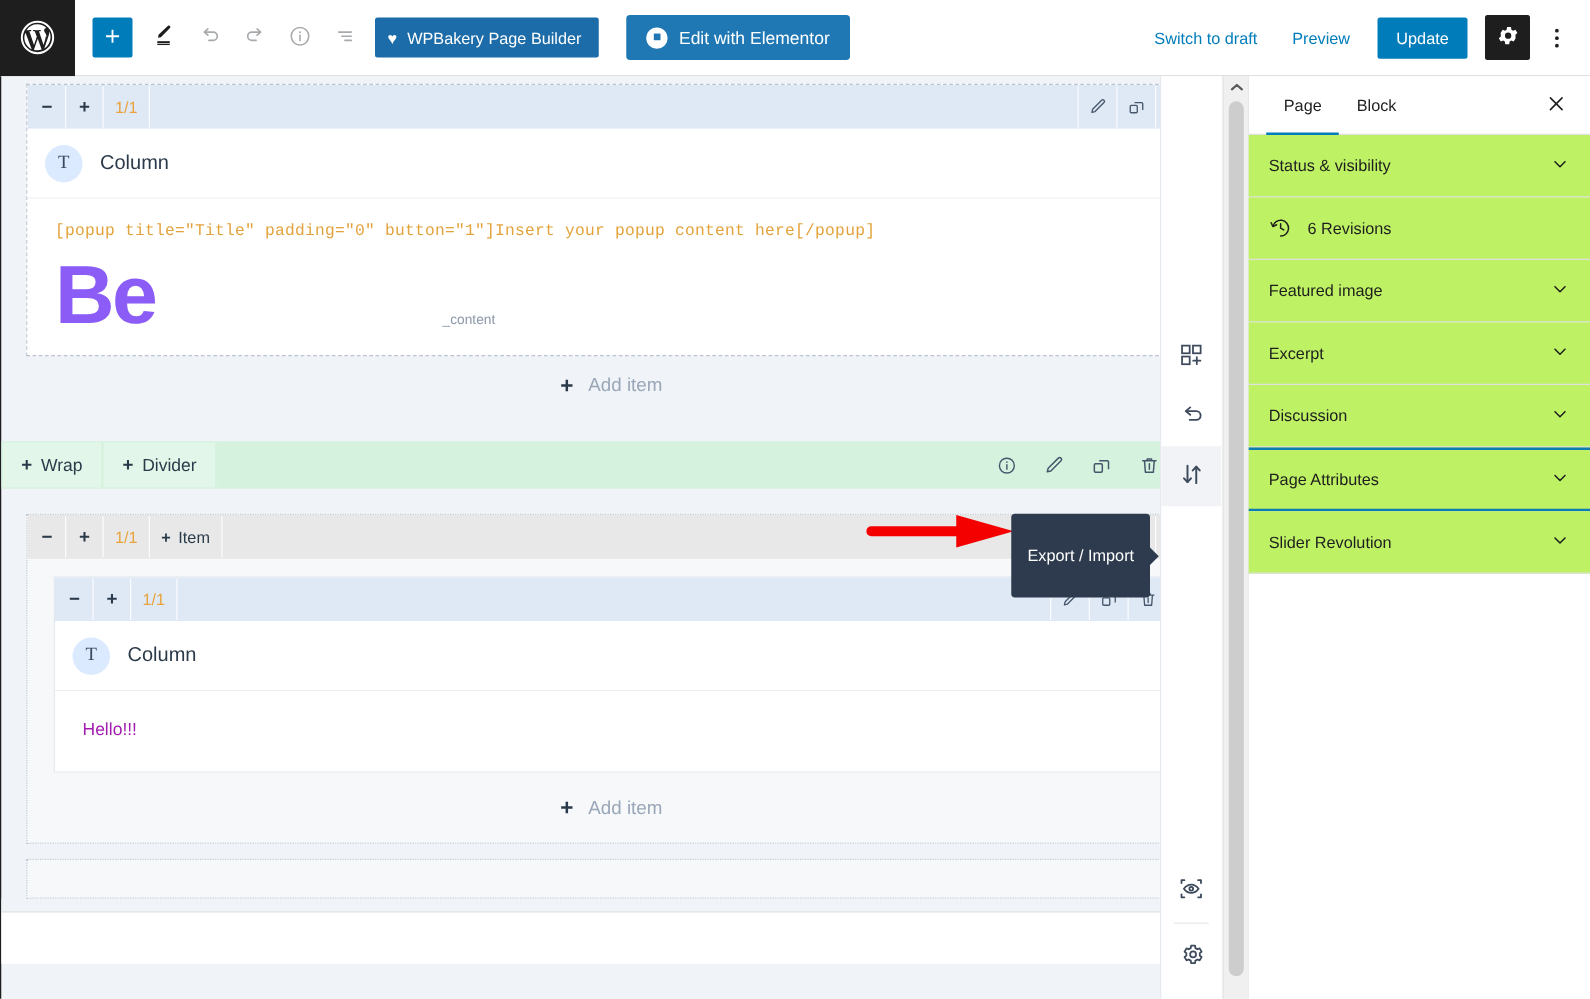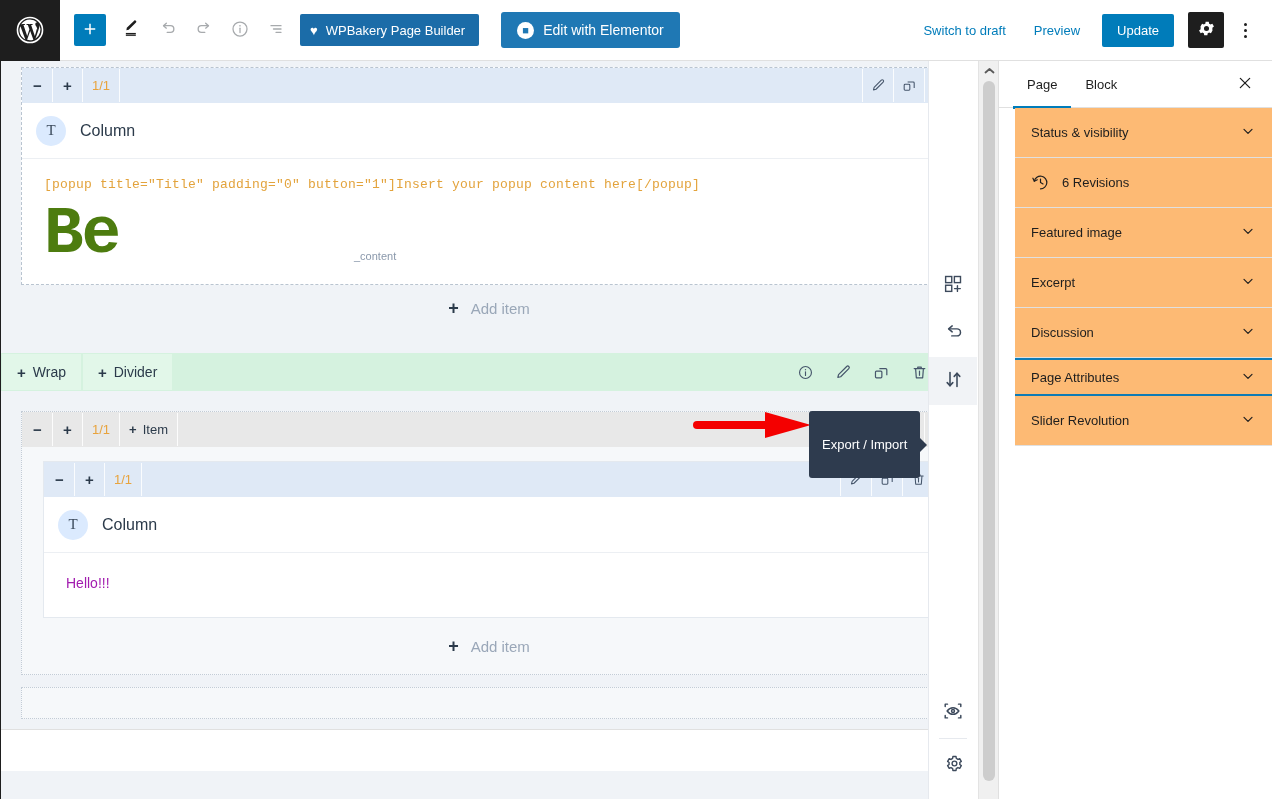--- a/index.html
+++ b/index.html
@@ -173,22 +173,22 @@
   
   .col-body {
     background: #ffffff; padding: 18px 22px 22px 22px;
   }
   .shortcode {
     font-family: "Liberation Mono", monospace;
     font-size: 13px; color: #e3a33c; letter-spacing: 0.2px;
     white-space: nowrap;
   }
   .be-logo {
-    font-family: Liberation Mono, monospace;
-    font-weight: bold; font-size: 66px; color: #4d7c0f;
+    font-family: Liberation Sans, sans-serif;
+    font-weight: bold; font-size: 66px; color: #8b5cf6;
     line-height: 1; letter-spacing: -2px; margin-top: 10px;
   }
   .content-word {
     font-size: 11px; color: #8a98ab;
     margin-top: -18px; margin-left: 310px;
   }
   .hello-text { font-size: 14px; color: #a21caf; }
 
   
   .add-item-row {
@@ -279,28 +279,27 @@
   .sb-close {
     margin-left: auto; margin-right: 10px;
     width: 34px; height: 34px; background: none; border: none;
     cursor: pointer; display: flex; align-items: center; justify-content: center;
   }
   .sb-panel {
     display: flex; align-items: center;
     height: 50px; padding: 0 16px;
     border-bottom: 1px solid #e0e0e0;
     font-size: 13px; color: #1e1e1e;
-    cursor: pointer; background: #fdba74;
+    cursor: pointer; background: #bef264;
     position: relative;
-    margin-left: 16px;
   }
   .sb-panel.highlight {
     border: 2px solid #0f7bb5;
     border-left: none; border-right: none;
-    height: 38px;
+    height: 51px;
   }
   .sb-panel .chev { margin-left: auto; }
   .sb-panel .rev-icon { margin-right: 12px; display: flex; }
   .sb-rest { background: #fff; height: 100%; }
 </style>
 </head>
 <body>
 
 <div class="topbar">
 

